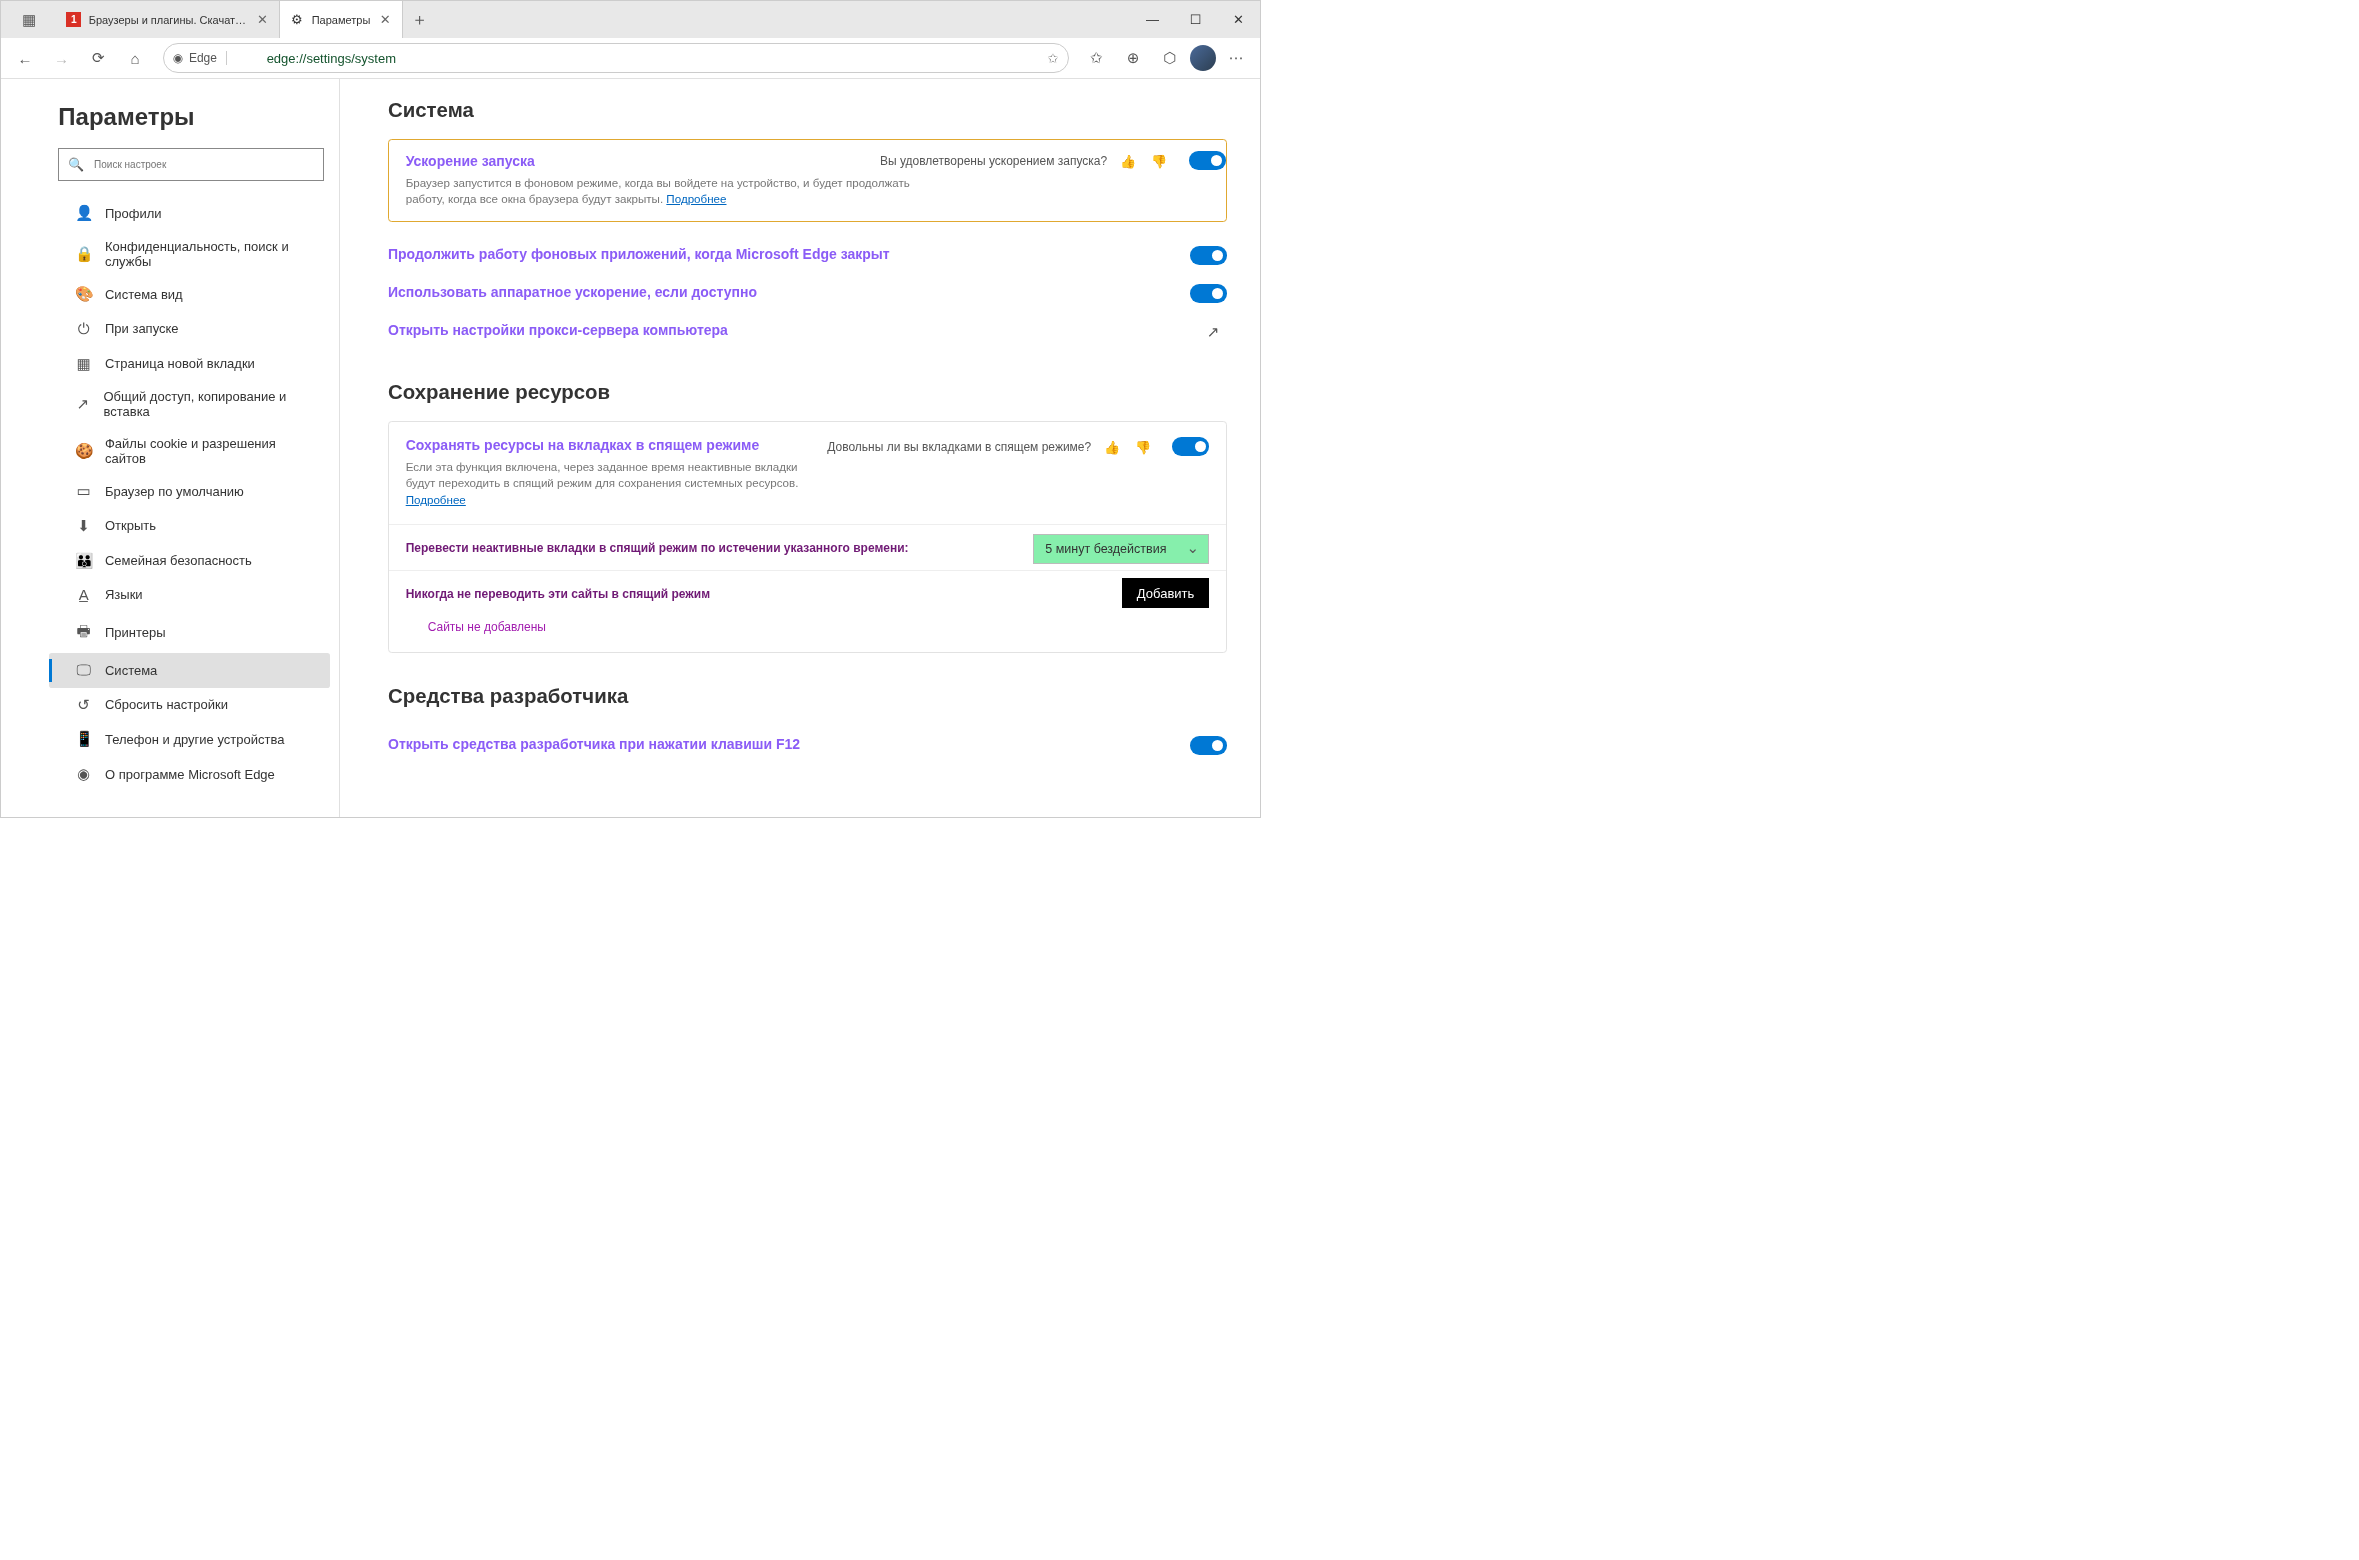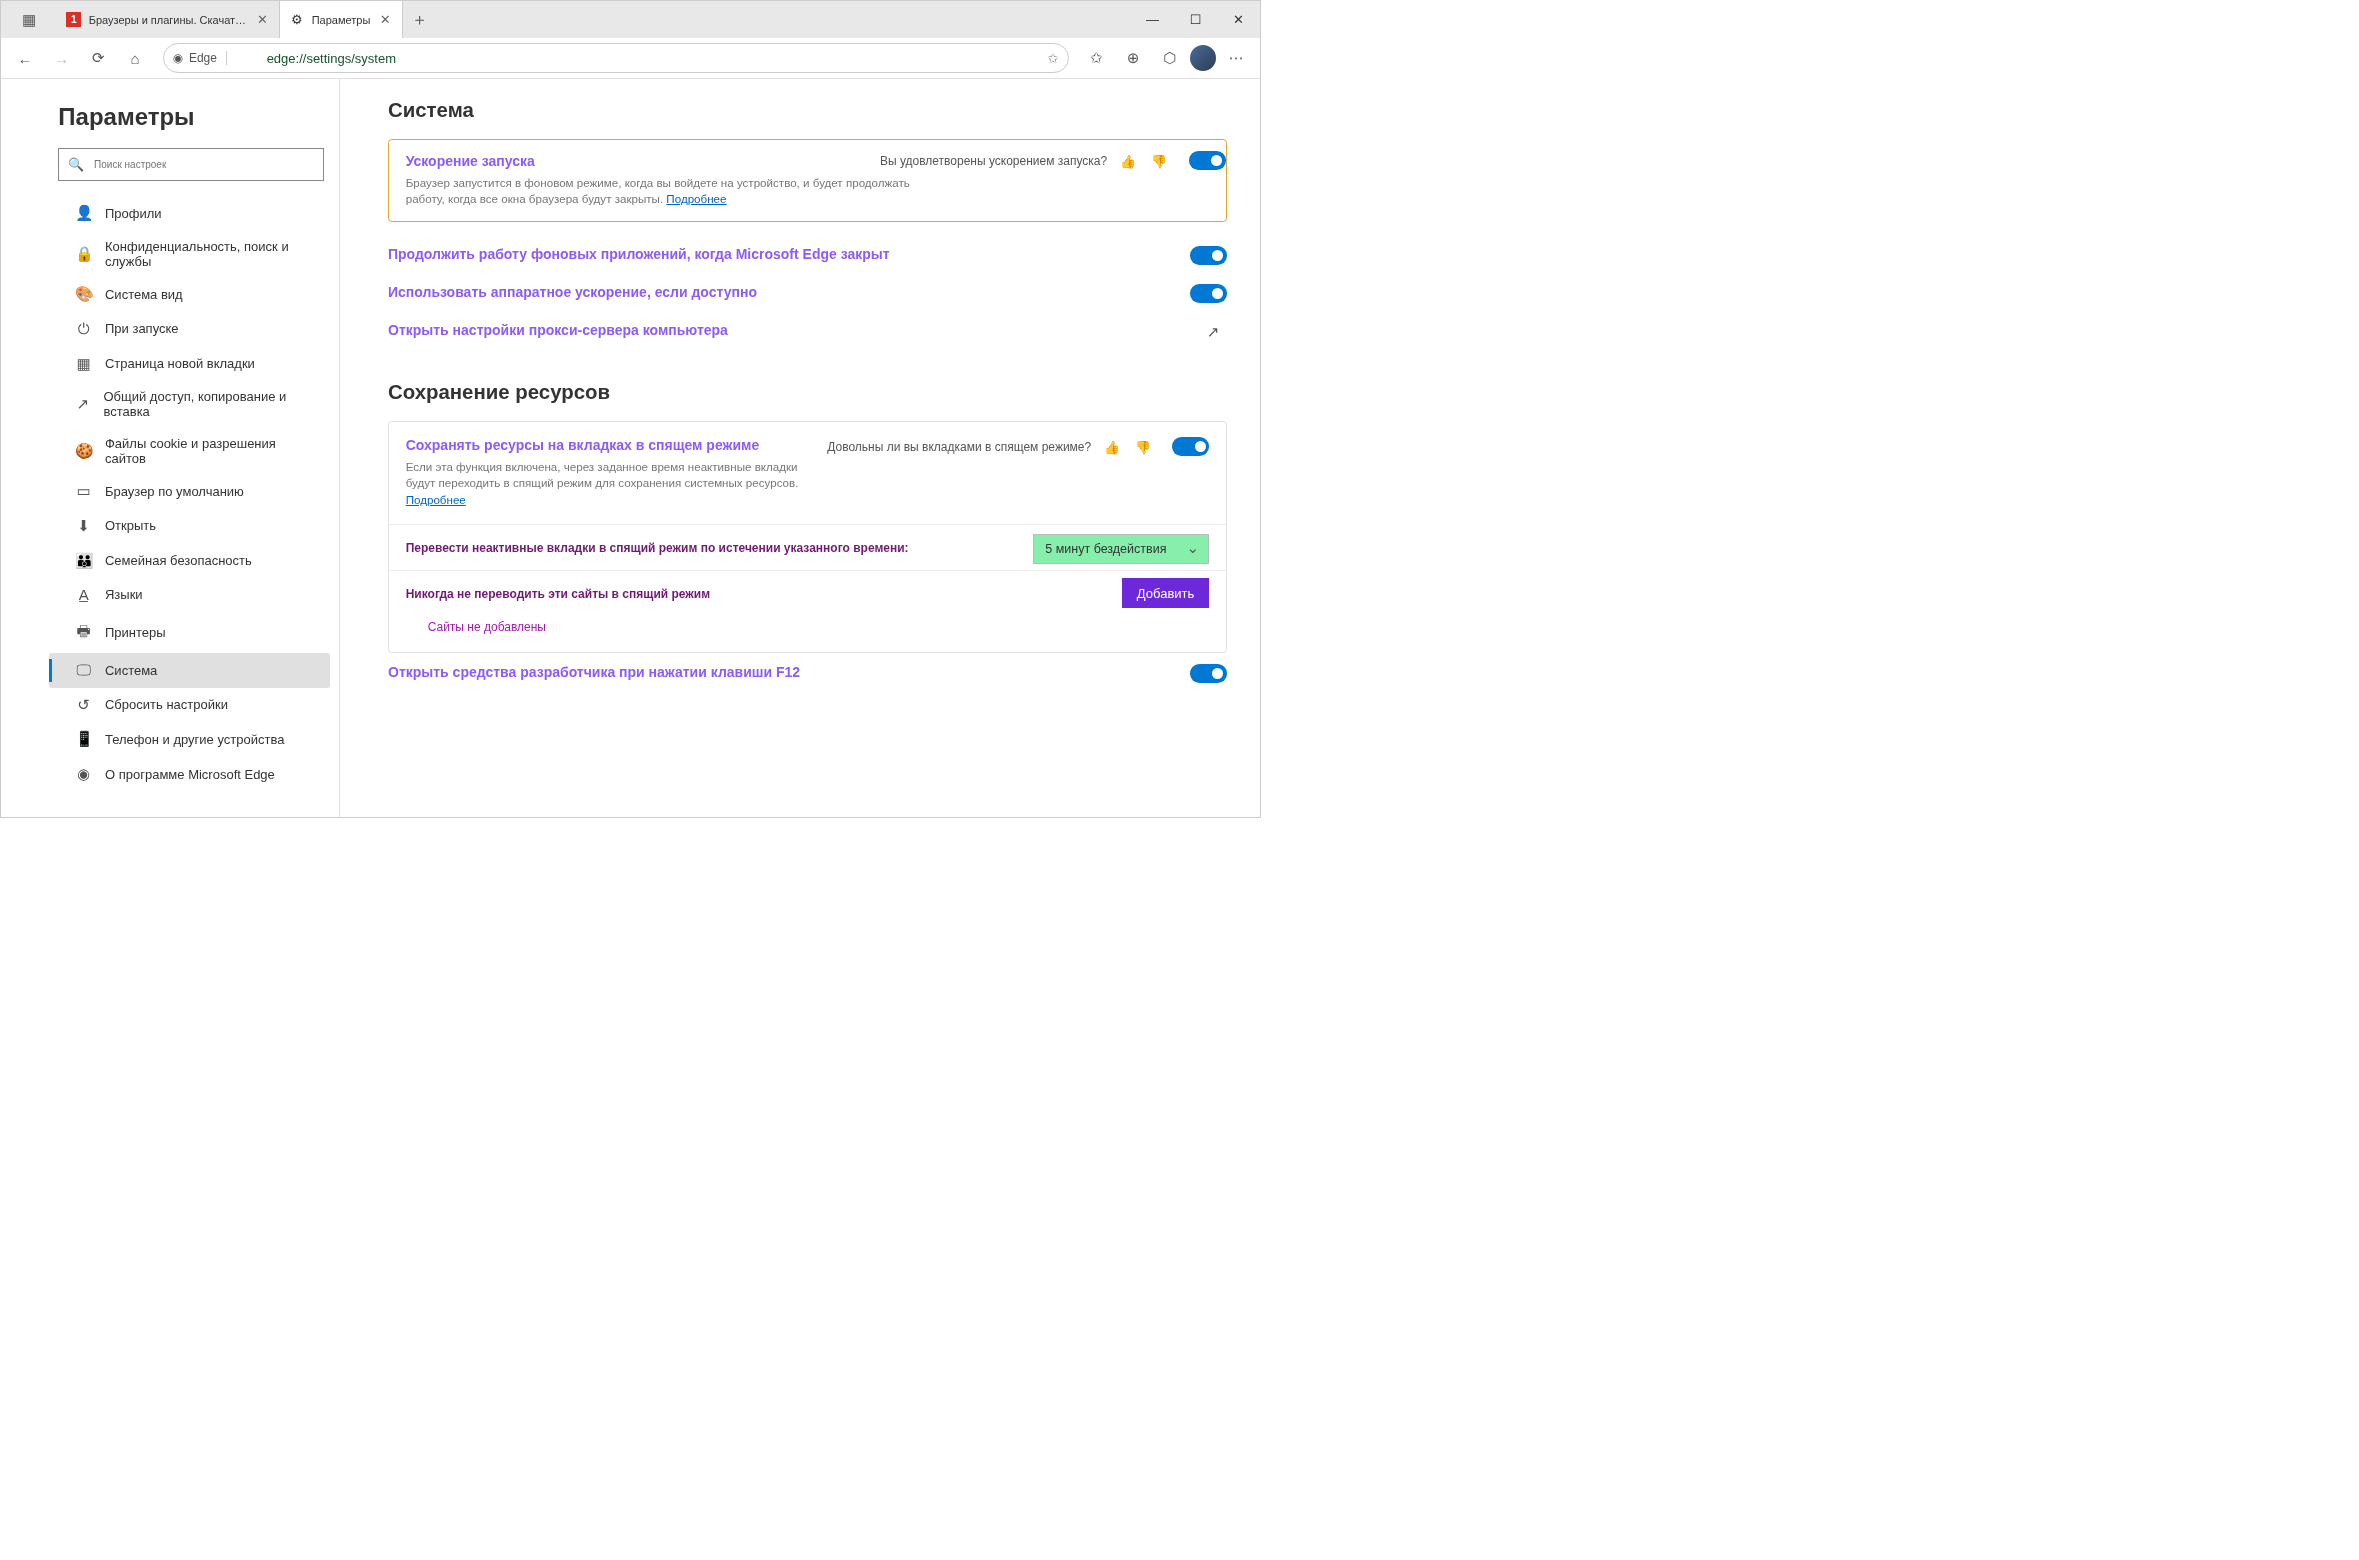--- a/index.html
+++ b/index.html
@@ -45,21 +45,21 @@
 .toggle { position: absolute; right: 0; top: 11px; width: 37px; height: 18.6px; border-radius: 9.3px; background: #0078d4; cursor: pointer; }
 .toggle::after { content: ''; position: absolute; width: 11px; height: 11px; background: #fff; border-radius: 50%; top: 3.7px; right: 3.7px; }
 .card { border: 0.9px solid #e2e2e2; border-radius: 3.7px; margin-top: 5.6px; }
 .card-row { padding: 15px 16.7px; position: relative; }
 .card-row + .card-row { border-top: 0.9px solid #eee; }
 .card-row .toggle { right: 16.7px; top: 15px; }
 .card-row .feedback-area { right: 72px; top: 15px; }
 .inline-label { font-size: 12px; font-weight: 600; color: #701a75; display: inline-block; padding-right: 204px; }
 .select-box { position: absolute; right: 16.7px; top: 9.3px; height: 30px; border: 0.9px solid #bbb; padding: 0 28px 0 11px; display: flex; align-items: center; font-size: 12.5px; cursor: pointer; background: #86efac; min-width: 176px; }
 .select-box::after { content: '⌄'; position: absolute; right: 9.3px; top: 3.7px; font-size: 15px; color: #555; }
-.add-btn { position: absolute; right: 16.7px; top: 7.4px; background: #6d28d9; color: #fff; padding: 7.4px 15px; font-size: 13px; border: none; cursor: pointer; }
+.add-btn { position: absolute; right: 16.7px; top: 7.4px; background: #000000; color: #fff; padding: 7.4px 15px; font-size: 13px; border: none; cursor: pointer; }
 .empty { font-size: 12px; color: #a21caf; padding: 3.7px 0 3.7px 22px; }
 .extlink { position: absolute; right: 3.7px; top: 11px; width: 20.4px; height: 20.4px; color: #555; display: flex; align-items: center; justify-content: center; font-size: 15px; }
 .section-title.mt { margin-top: 32px; }
 .red-square { width: 15px; height: 15px; background: #d93025; color: #fff; font-size: 10.2px; font-weight: bold; display: flex; align-items: center; justify-content: center; }
 </style>
 </head>
 <body>
 
 <div class="window">
   <div class="titlebar">
@@ -235,20 +235,21 @@
           </div>
         </div>
 
         <div class="card-row">
           <div class="inline-label">Никогда не переводить эти сайты в спящий режим</div>
           <button class="add-btn">Добавить</button>
           <div class="empty" style="margin-top:15px;">Сайты не добавлены</div>
         </div>
       </div>
 
+      <div class="section-title mt">Средства разработчика</div>
 
       <div class="setting-row">
         <div class="setting-title">Открыть средства разработчика при нажатии клавиши F12</div>
         <div class="toggle"></div>
       </div>
     </div>
   </div>
 </div>
 
 

